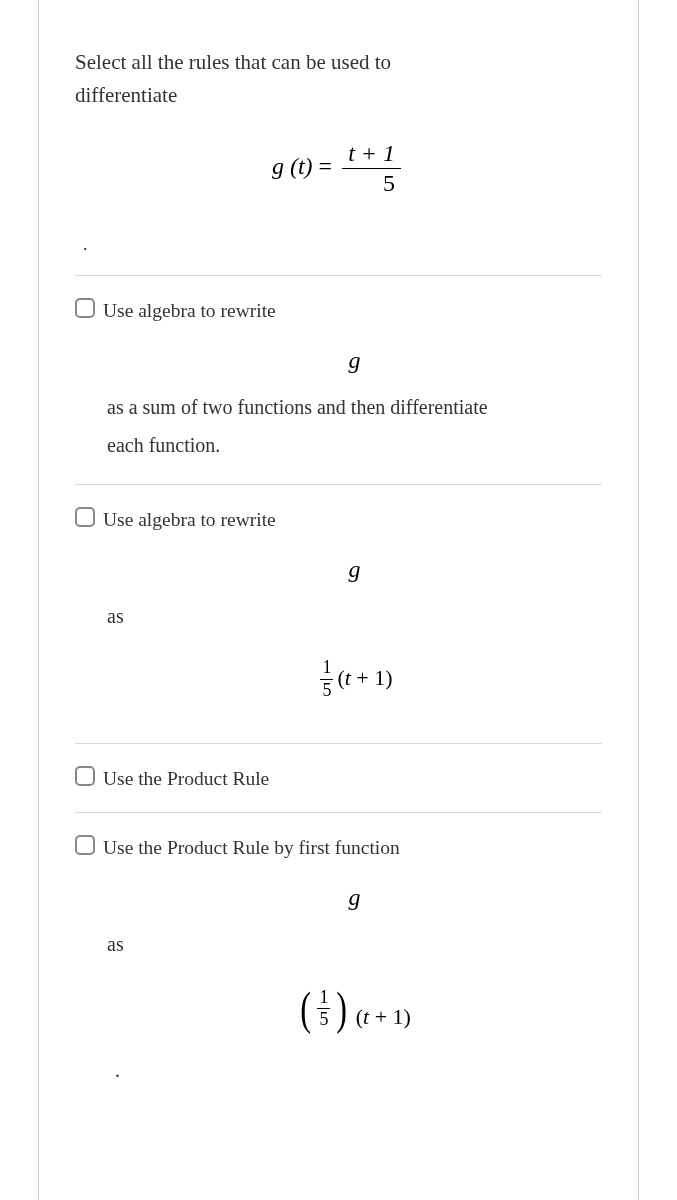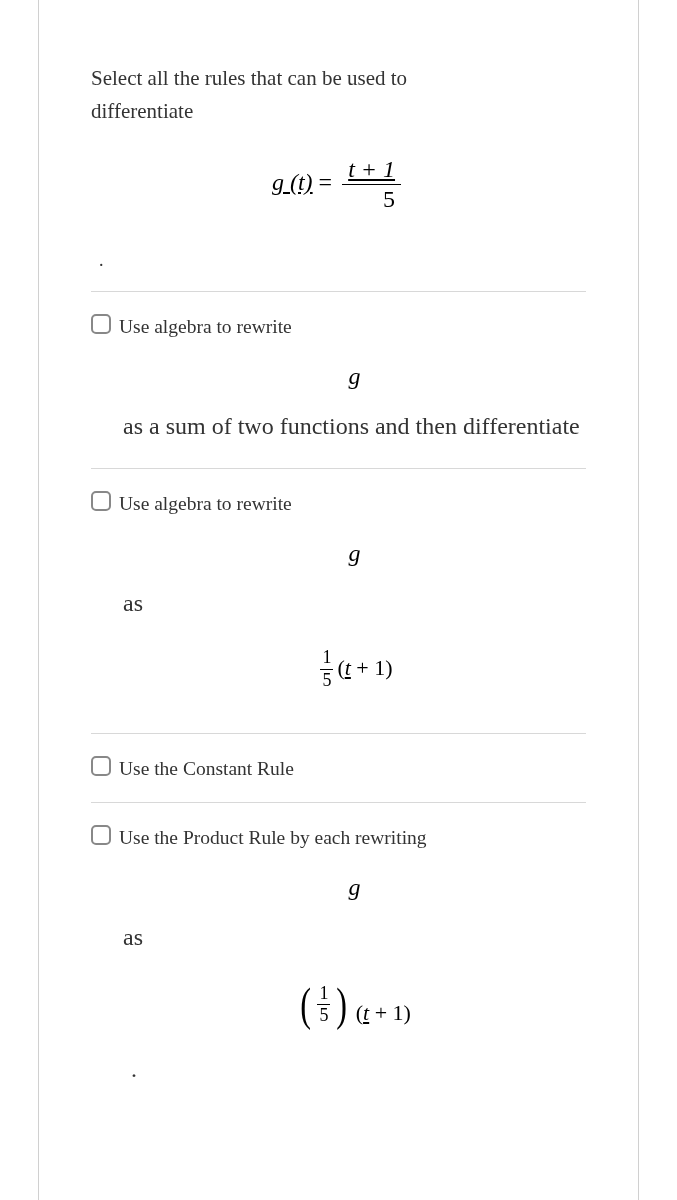--- a/index.html
+++ b/index.html
@@ -8,21 +8,21 @@
     background: #fff;
     width: 677px;
     height: 1200px;
     position: relative;
   }
   .outer-frame {
     border-left: 1px solid #d0d0d0;
     border-right: 1px solid #d0d0d0;
     margin: 0 38px;
     height: 1200px;
-    padding: 16px;
+    padding: 0;
   }
   .inner-content {
     padding: 46px 36px 0 36px;
   }
   .question-text {
     font-size: 21px;
     color: #333;
     line-height: 1.55;
     font-weight: 400;
   }
@@ -50,21 +50,21 @@
     padding: 0 6px;
     line-height: 1.2;
   }
   .frac .den {
     display: block;
     padding: 0 6px;
     line-height: 1.2;
   }
   .frac.small .num { font-size: 18px; padding: 0 2px; }
   .frac.small .den { font-size: 18px; padding: 0 2px; }
-  .ital { font-style: italic; text-decoration: underline; }
+  .ital { font-style: italic; }
   .romn { font-style: normal; }
   .dot-marker {
     font-size: 18px;
     color: #333;
     margin: 36px 0 20px 8px;
   }
   .option-row {
     border-top: 1px solid #d8d8d8;
     padding: 20px 0 18px 0;
   }
@@ -85,21 +85,21 @@
   .option-text {
     font-size: 19.5px;
     color: #333;
     line-height: 1.5;
     font-weight: 400;
   }
   .option-body {
     padding-left: 32px;
   }
   .sub-text {
-    font-size: 24px;
+    font-size: 20px;
     color: #333;
     line-height: 1.5;
     margin: 8px 0 6px 0;
   }
   .paren-frac {
     display: inline-flex;
     align-items: center;
     font-family: 'Times New Roman', serif;
   }
   .big-paren {
@@ -134,20 +134,21 @@
     <div class="dot-marker">.</div>
 
     <div class="option-row">
       <div class="option-head">
         <div class="checkbox"></div>
         <div class="option-text">Use algebra to rewrite</div>
       </div>
       <div class="option-body">
         <div class="math-display g-var">g</div>
         <div class="sub-text">as a sum of two functions and then differentiate</div>
+        <div class="sub-text">each function.</div>
       </div>
     </div>
 
     <div class="option-row">
       <div class="option-head">
         <div class="checkbox"></div>
         <div class="option-text">Use algebra to rewrite</div>
       </div>
       <div class="option-body">
         <div class="math-display g-var">g</div>
@@ -157,28 +158,28 @@
             <span class="num romn">1</span>
             <span class="den romn">5</span>
           </span><span class="romn" style="font-size:22px;">(<span class="ital">t</span> + 1)</span>
         </div>
       </div>
     </div>
 
     <div class="option-row">
       <div class="option-head">
         <div class="checkbox"></div>
-        <div class="option-text">Use the Constant Rule</div>
+        <div class="option-text">Use the Product Rule</div>
       </div>
     </div>
 
     <div class="option-row">
       <div class="option-head">
         <div class="checkbox"></div>
-        <div class="option-text">Use the Product Rule by each rewriting</div>
+        <div class="option-text">Use the Product Rule by first function</div>
       </div>
       <div class="option-body">
         <div class="math-display g-var">g</div>
         <div class="sub-text">as</div>
         <div class="math-display" style="margin:28px 0 24px 0;">
           <span class="paren-frac">
             <span class="big-paren">(</span>
             <span class="frac small">
               <span class="num romn">1</span>
               <span class="den romn">5</span>

